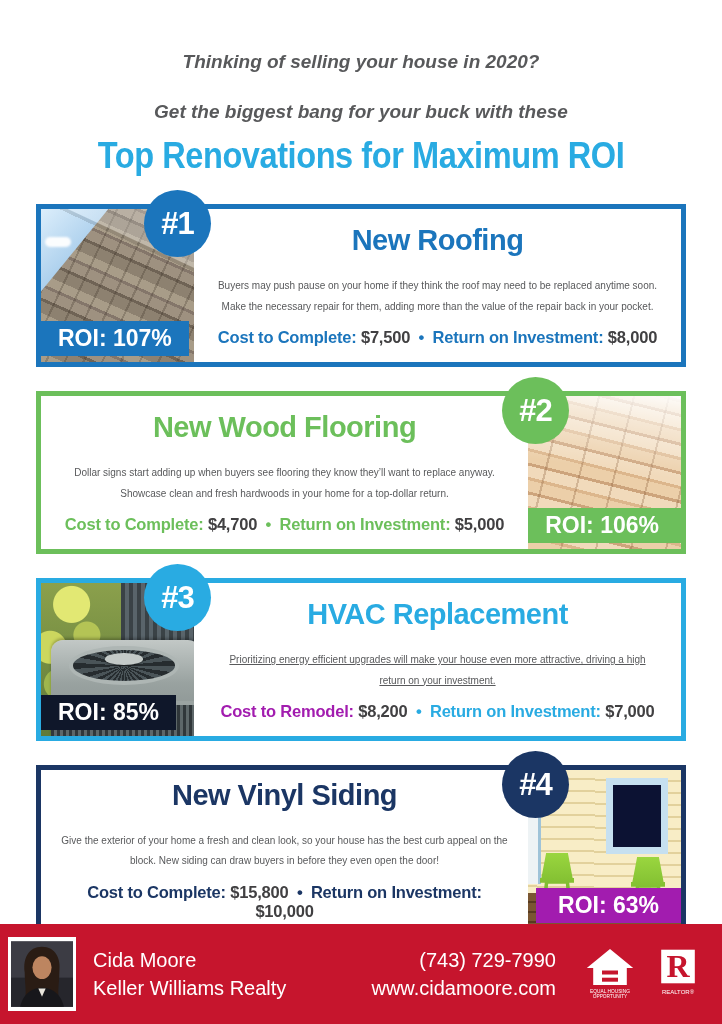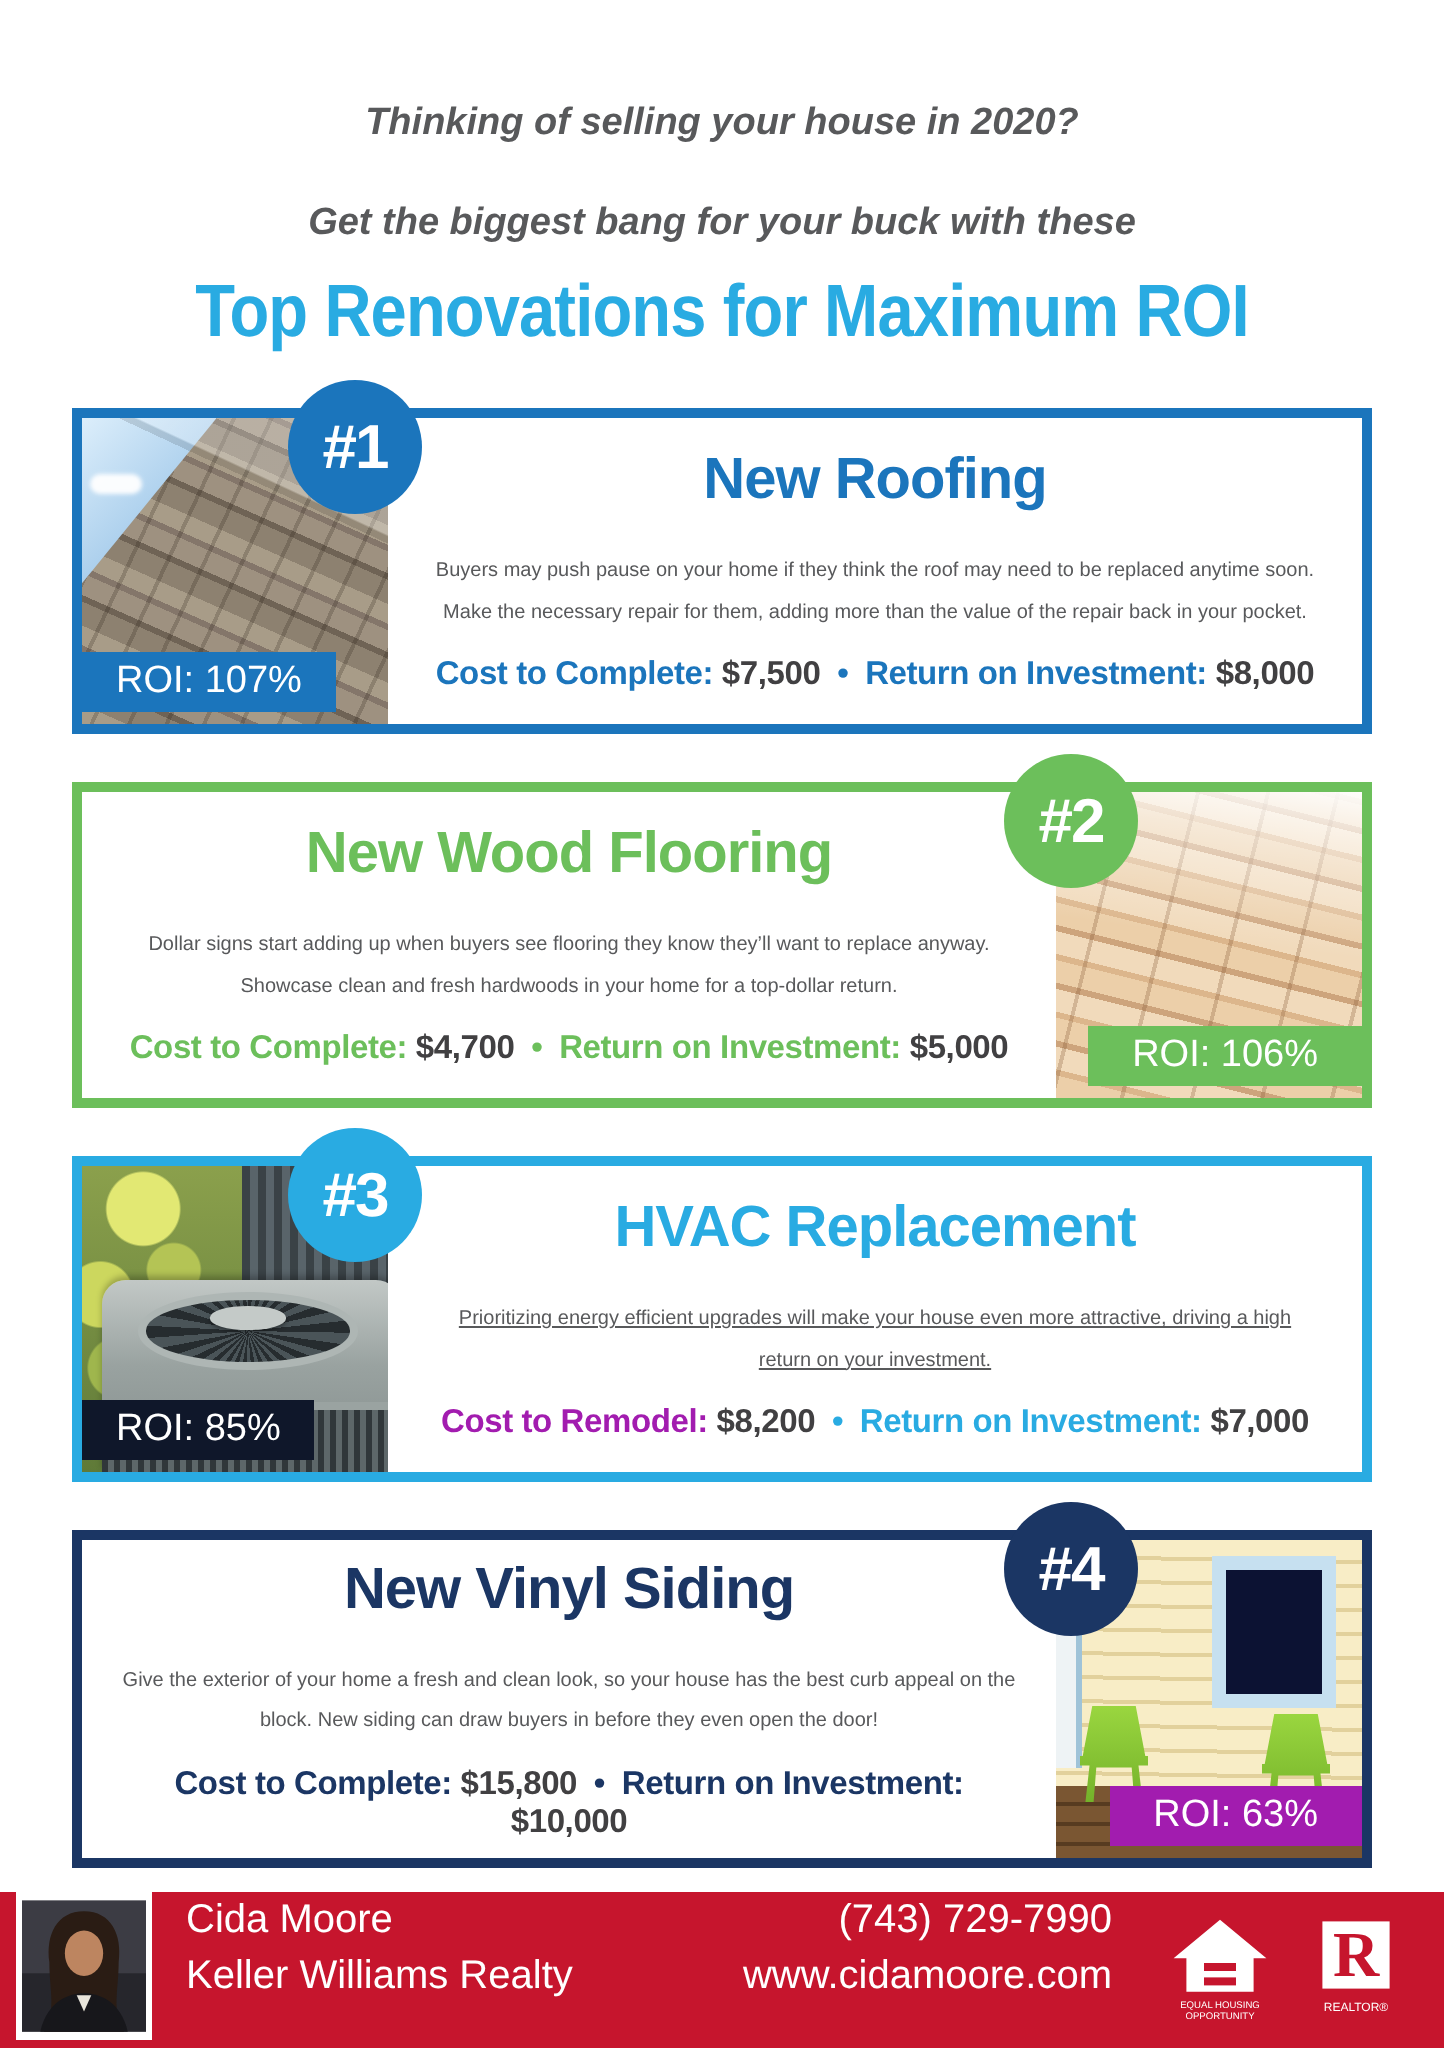--- a/index.html
+++ b/index.html
@@ -34,21 +34,21 @@
   .badge {
     position: absolute; top: -19px; width: 67px; height: 67px;
     border-radius: 50%; color: #fff; font-weight: bold; font-size: 31px;
     letter-spacing: -1px; display: flex; align-items: center; justify-content: center;
     z-index: 6;
   }
   .card.left-img .badge { left: 103px; }
   .card.reverse .badge { right: 112px; }
   .roi-tag {
     position: absolute; bottom: 6px; z-index: 5; color: #fff;
-    font-weight: normal; font-size: 19px; padding: 4px 17px; white-space: nowrap; text-align: center;
+    font-weight: bold; font-size: 23px; padding: 4px 17px; white-space: nowrap; text-align: center;
   }
   .card.left-img .roi-tag { left: 0; }
   .card.reverse .roi-tag { right: 0; padding: 4px 22px; }
   .card-content {
     flex: 1; display: flex; flex-direction: column; justify-content: center;
     text-align: center; padding: 8px 20px;
   }
   .card-title { font-size: 29px; font-weight: bold; margin: 0 0 7px; letter-spacing: -0.5px; }
   .card-body {
     font-size: 10px; line-height: 20.5px; color: #58595b; margin: 12px auto 11px;
@@ -142,22 +142,22 @@
   }
   .chair.one { left: 12px; bottom: 28px; }
   .chair.two { right: 16px; bottom: 24px; }
   
   .source {
     width: 650px; margin: 10px auto 0; text-align: right;
     font-style: italic; font-size: 16px; color: #ec4899;
   }
   
   .footer {
-    position: absolute; left: 0; right: 0; bottom: 0; height: 78px;
-    display: flex; padding: 0 20px 0 8px;
+    position: absolute; left: 0; right: 0; bottom: 0; height: 100px;
+    display: flex; align-items: center; padding: 0 20px 0 8px;
   }
   .agent-photo { width: 68px; height: 74px; background: #fff; padding: 3px; flex: none; margin-right: 17px; }
   .agent-photo svg { display: block; width: 100%; height: 100%; }
   .agent-names { color: #fff; font-size: 20px; line-height: 28px; }
   .contact { margin-left: auto; margin-right: 30px; text-align: right; color: #fff; font-size: 20px; line-height: 28px; }
   .footer-icons { display: flex; align-items: center; gap: 20px; }
   .footer-icons svg { display: block; }
 </style>
 </head>
 <body>

